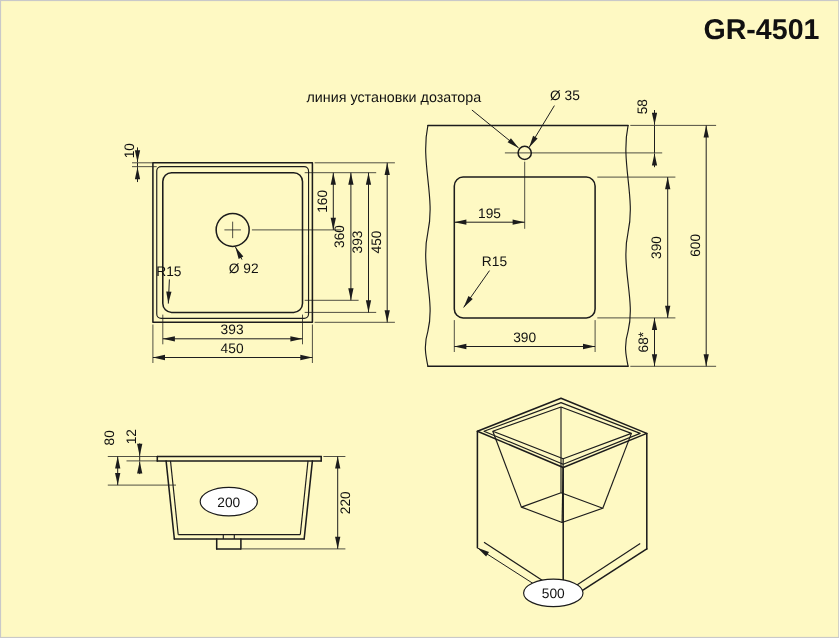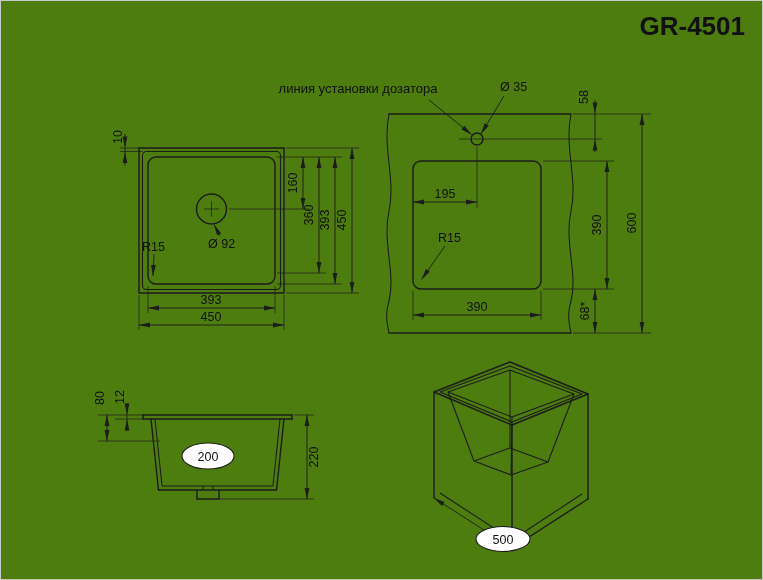--- a/index.html
+++ b/index.html
@@ -1,16 +1,16 @@
 <!DOCTYPE html>
 <html><head>
 <meta charset="utf-8">
 <style>
   html,body{margin:0;padding:0;background:#ffffff;}
-  .page{position:relative;width:763px;height:580px;background:#4d7c0f;border:1px solid #c9c9c9;
+  .page{position:relative;width:763px;height:580px;background:#fef9c3;border:1px solid #c9c9c9;
         box-sizing:border-box;overflow:hidden;font-family:"Liberation Sans",sans-serif;}
   svg{display:block;}
   .draw{stroke:#1c1c1c;stroke-width:1.4;fill:none;stroke-linecap:round;stroke-linejoin:round;}
   .draw2{stroke:#1c1c1c;stroke-width:1.05;fill:none;stroke-linejoin:round;}
   .ext{stroke:#1c1c1c;stroke-width:0.7;fill:none;}
   .dim{stroke:#1c1c1c;stroke-width:0.9;fill:none;}
   text.d{font-size:12.5px;fill:#111;stroke:none;}
   text.lbl{font-size:13px;fill:#111;stroke:none;}
   text.title{font-size:26px;font-weight:bold;fill:#111;stroke:none;}
   .oval{fill:#ffffff;stroke:#1c1c1c;stroke-width:1.05;}

